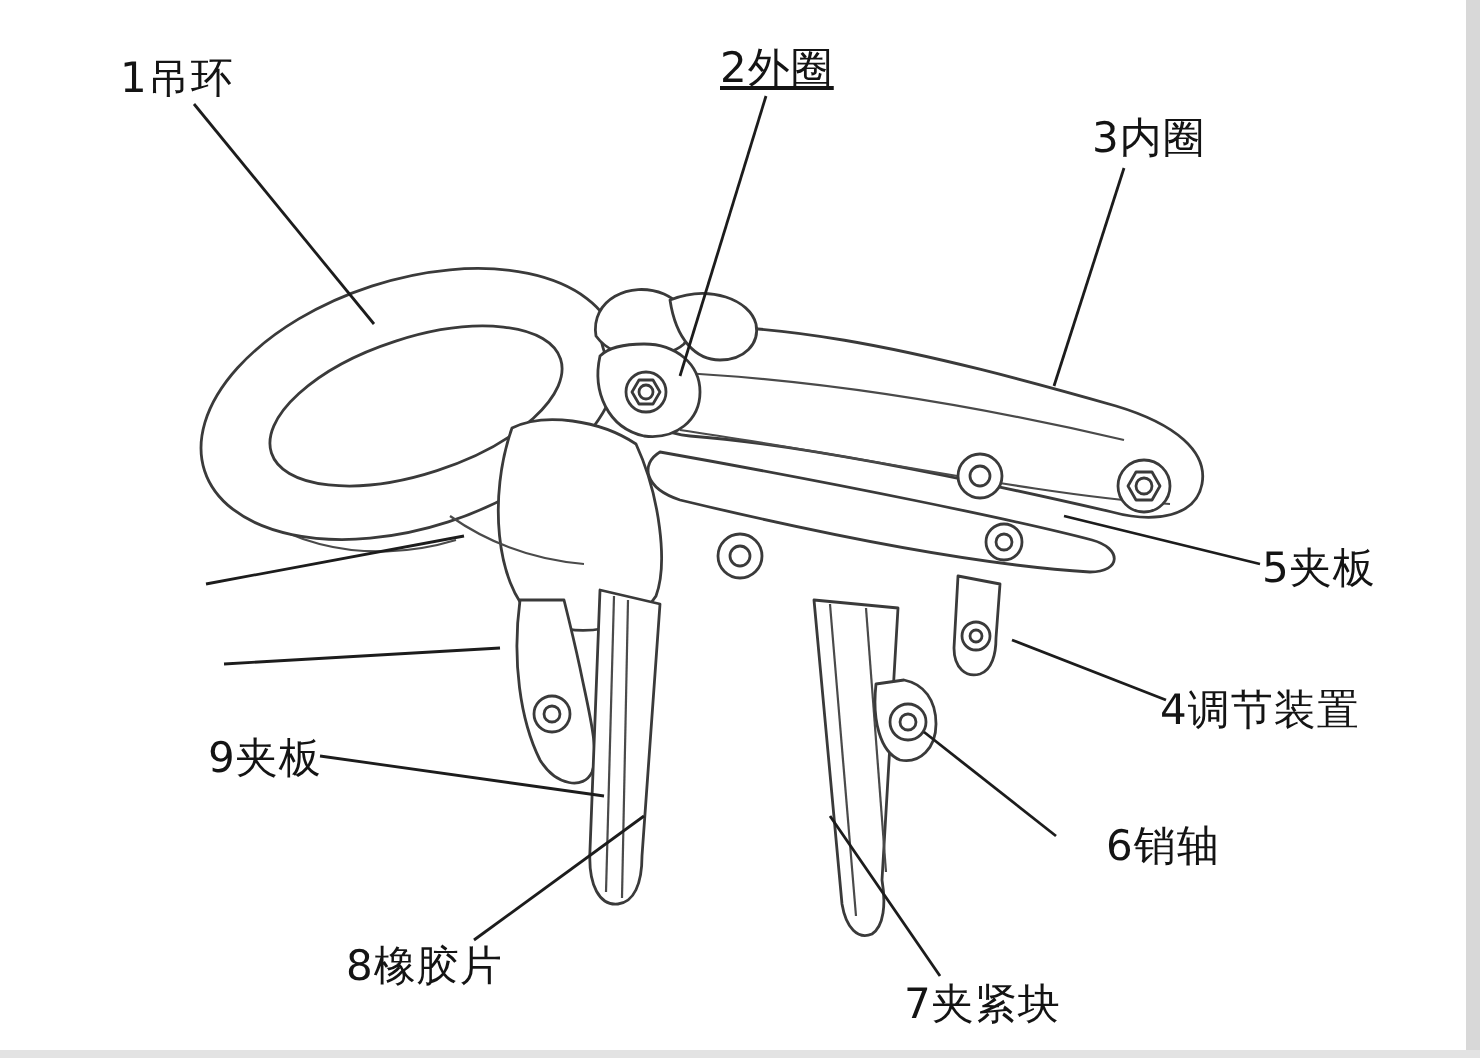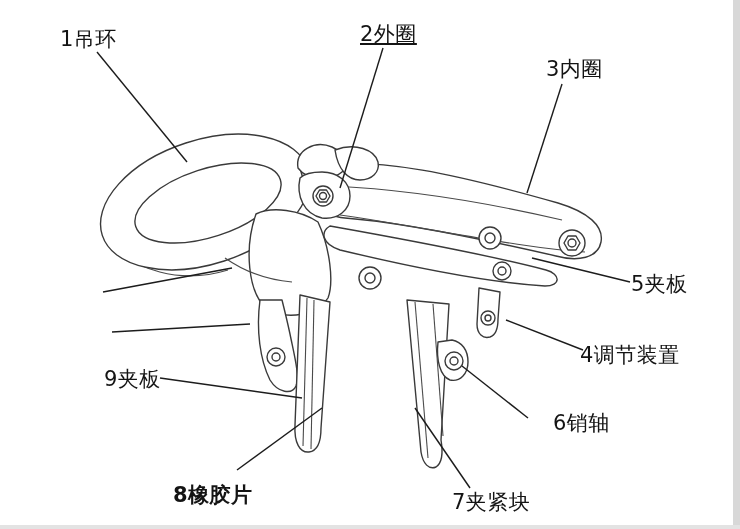--- a/index.html
+++ b/index.html
@@ -136,18 +136,18 @@
     </g>
   </svg>
 
   <div class="label" style="left:60px;  top:27px;">1吊环</div>
   <div class="label" style="left:360px; top:22px;text-decoration:underline;">2外圈</div>
   <div class="label" style="left:546px; top:57px;">3内圈</div>
   <div class="label" style="left:580px; top:343px;">4调节装置</div>
   <div class="label" style="left:631px; top:272px;">5夹板</div>
   <div class="label" style="left:529px; top:411px;margin-left:24px;">6销轴</div>
   <div class="label" style="left:452px; top:490px;">7夹紧块</div>
-  <div class="label" style="left:173px; top:483px;font-weight:bold;">8橡胶片</div>
+  <div class="label" style="left:173px; top:471px;">8橡胶片</div>
   <div class="label" style="left:104px; top:367px;">9夹板</div>
 
   <div class="edge-right"></div>
   <div class="edge-bottom"></div>
 </div>
 
 </body></html>

